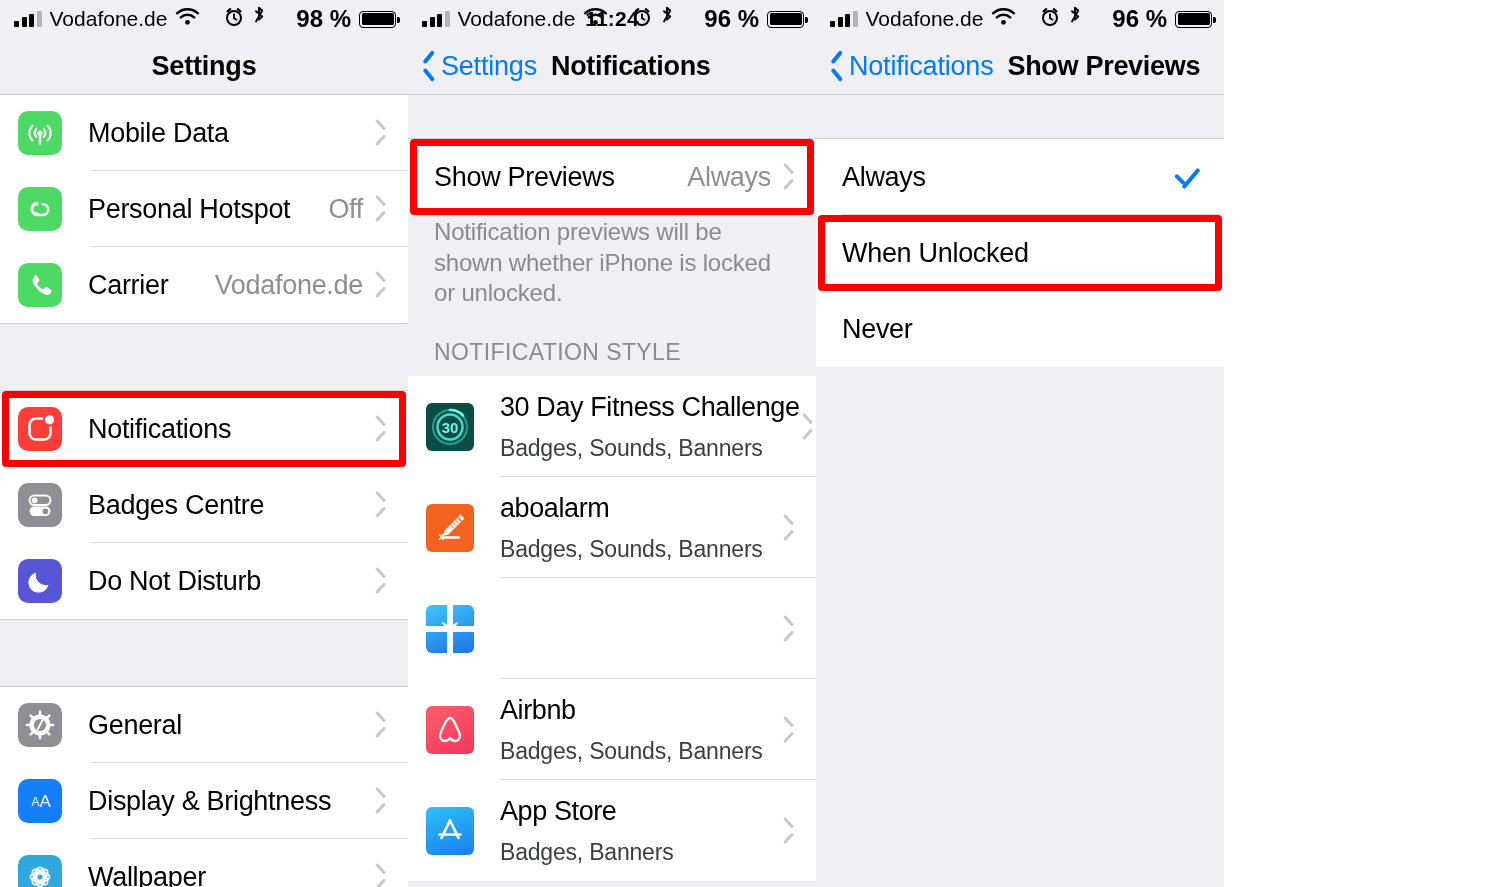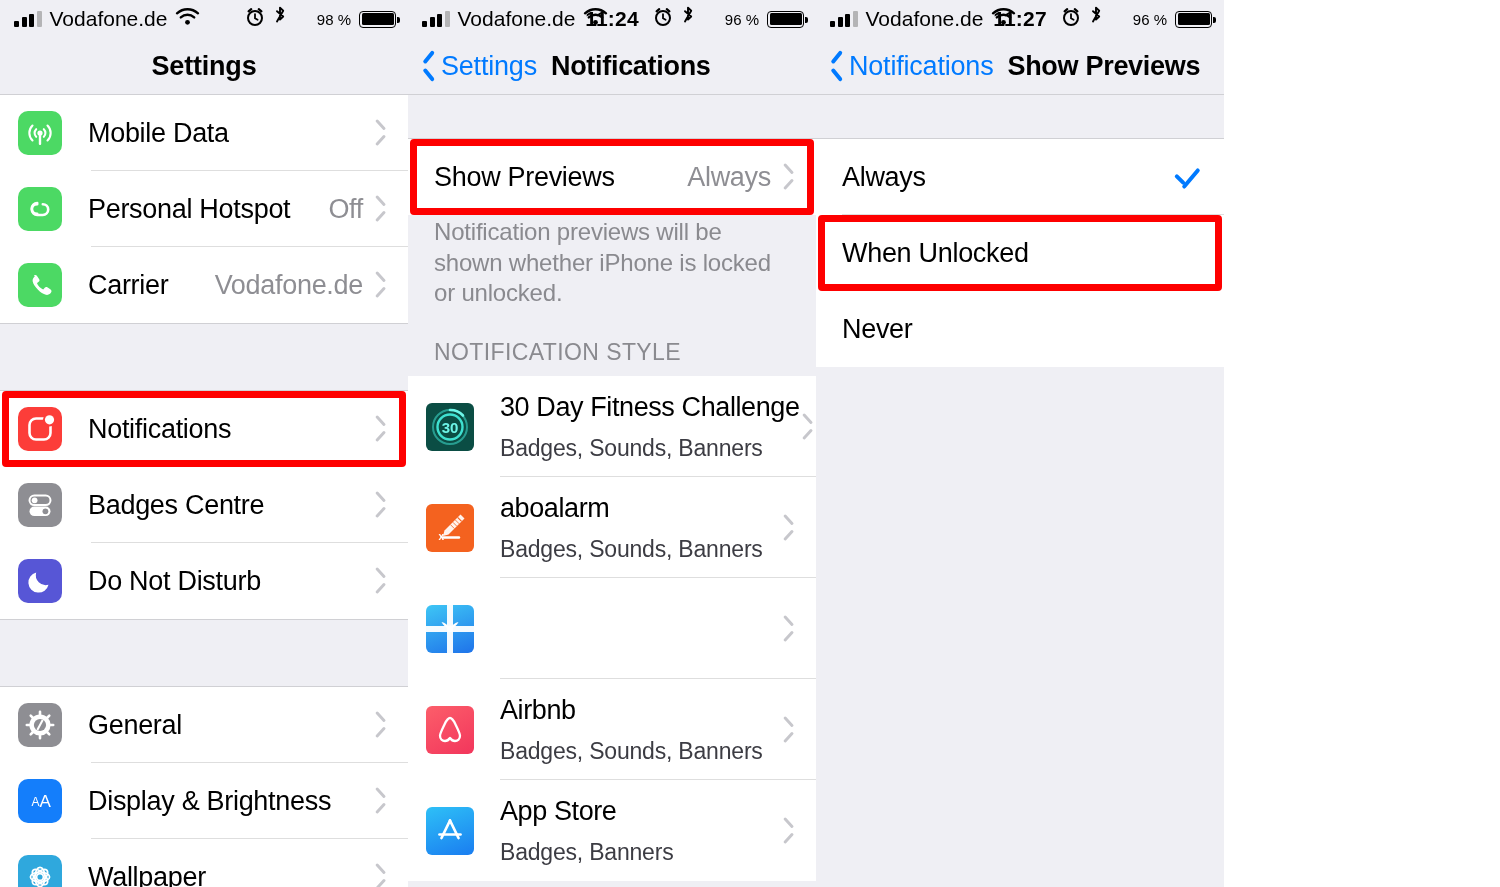--- a/index.html
+++ b/index.html
@@ -40,21 +40,21 @@
     margin-left: auto; display: flex; align-items: center; gap: 8px;
     position: relative; z-index: 2;
   }
   .carrier-name { font-size: 21px; font-weight: 500; }
   .bars { display: flex; align-items: flex-end; gap: 2.5px; height: 16px; }
   .bars i { display: block; width: 5px; background: #000; border-radius: 1px; }
   .bars i:nth-child(1) { height: 6px; }
   .bars i:nth-child(2) { height: 10px; }
   .bars i:nth-child(3) { height: 13px; }
   .bars i:nth-child(4) { height: 16px; background: #b4b4b6; }
-  .pct { font-size: 15px; font-weight: 400; margin-left: 22px; }
+  .pct { font-size: 24px; font-weight: 700; margin-left: 22px; }
   .battery {
     width: 37px; height: 17px; border: 1.8px solid #000;
     border-radius: 4px; position: relative; padding: 1.5px;
   }
   .battery::after {
     content: ""; position: absolute; right: -5px; top: 5px;
     width: 3px; height: 6px; background: #000; border-radius: 0 2px 2px 0;
   }
   .battery > span { display: block; height: 100%; background: #000; border-radius: 1.5px; }
 
@@ -535,21 +535,20 @@
         <span>
           <svg width="25" height="19" viewBox="0 0 25 19">
               <g fill="none" stroke="#000" stroke-width="2.4" stroke-linecap="round">
             <path d="M2 6.3C5 3.6 8.6 2.2 12.5 2.2S20 3.6 23 6.3"></path>
             <path d="M5.8 10.4c1.9-1.7 4.2-2.6 6.7-2.6s4.8.9 6.7 2.6"></path>
           </g>
               <circle cx="12.5" cy="15.3" r="2.4" fill="#000"></circle>
             </svg>
         </span>
       </div>
-      <div class="sb-center">11:27</div>
       <div class="sb-right">
         <span>
           <svg width="20" height="20" viewBox="0 0 20 20">
               <circle cx="10" cy="11" r="7" fill="none" stroke="#000" stroke-width="2"></circle>
               <path d="M10 7.2v4.1l2.6 1.5" stroke="#000" stroke-width="1.8" fill="none" stroke-linecap="round"></path>
               <path d="M3.6 4.4l2.6-2.2M16.4 4.4l-2.6-2.2" stroke="#000" stroke-width="2.2" stroke-linecap="round"></path>
             </svg>
         </span>
         <span>
           <svg width="14" height="21" viewBox="0 0 14 21">

